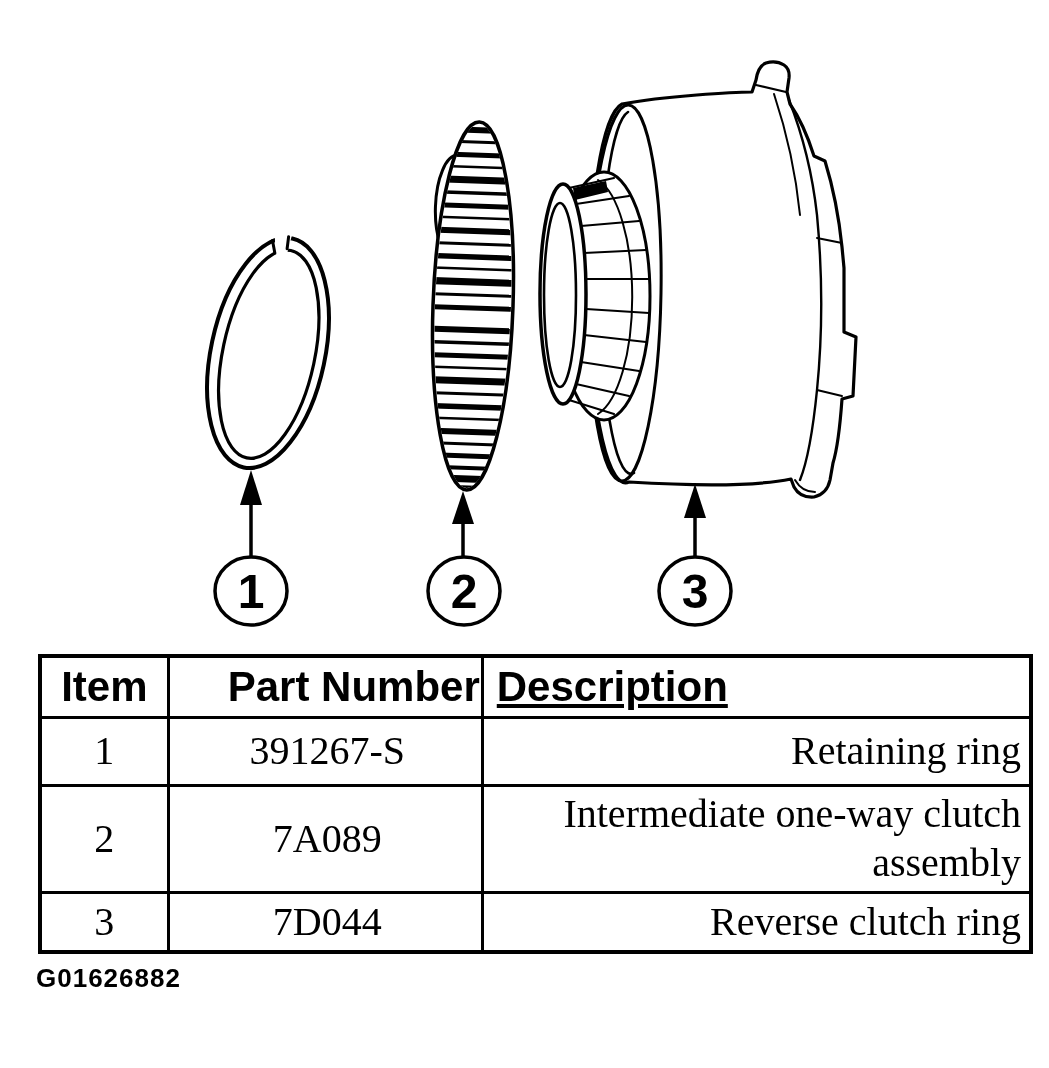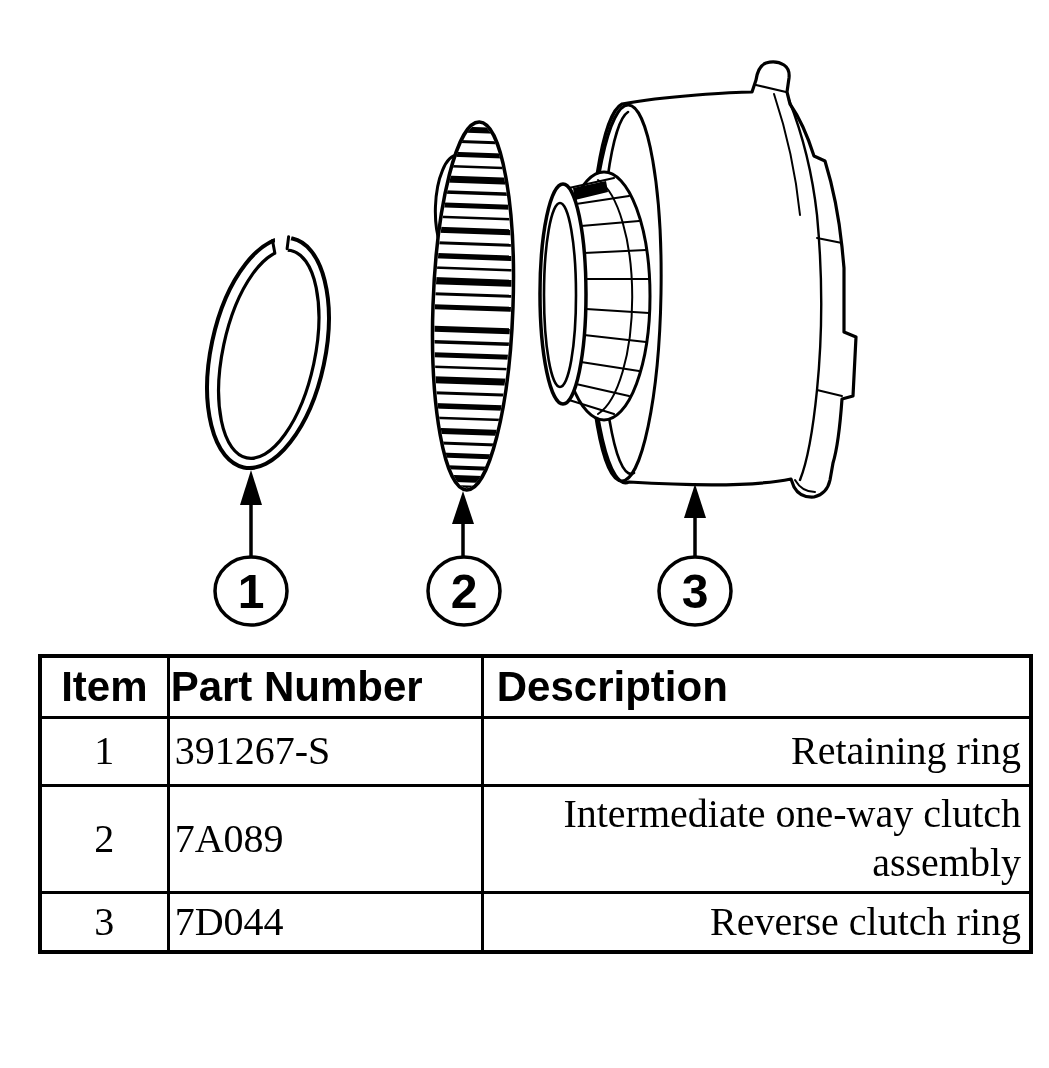--- a/index.html
+++ b/index.html
@@ -9,24 +9,24 @@
   .callout-num{font-family:"Liberation Sans",sans-serif;font-weight:700;font-size:48px;}
   .parts-table-wrap{position:absolute;left:38px;top:654px;}
   table.parts{border-collapse:collapse;table-layout:fixed;width:995px;border:4px solid #000;}
   table.parts th,table.parts td{border:3px solid #000;vertical-align:middle;overflow:hidden;}
   table.parts th{font:700 42px "Liberation Sans",sans-serif;height:56px;}
   table.parts td{font:400 40px "Liberation Serif",serif;line-height:1.22;}
   .col-item{width:124px;}
   .col-part{width:304px;}
   .col-desc{width:531px;}
   th.h-item{text-align:center;}
-  th.h-part{text-align:left;margin-left:40px;}
-  th.h-desc{text-align:left;padding-left:13px;}
+  th.h-part{text-align:right;margin-left:40px;}
+  th.h-desc{text-align:left;padding-left:13px;text-decoration:underline;}
   td.c-item{text-align:center;}
-  td.c-part{text-align:left;padding-left:5px;}
+  td.c-part{text-align:center;padding-left:5px;}
   td.c-desc{text-align:right;padding-left:14px;padding-right:8px;}
   tr.r1 td{height:63px;}
   tr.r2 td{height:102px;}
   tr.r3 td{height:54px;}
   .figure-code{position:absolute;left:36px;top:963px;font:700 26px "Liberation Sans",sans-serif;
                letter-spacing:1px;}
 </style>
 </head>
 <body>
 
@@ -178,13 +178,14 @@
       </tr>
       <tr class="r3">
         <td class="c-item">3</td>
         <td class="c-part">7D044</td>
         <td class="c-desc">Reverse clutch ring</td>
       </tr>
     </tbody>
       </table>
   </div>
 
+  <div class="figure-code">G01626882</div>
 </div>
 
 </body></html>

